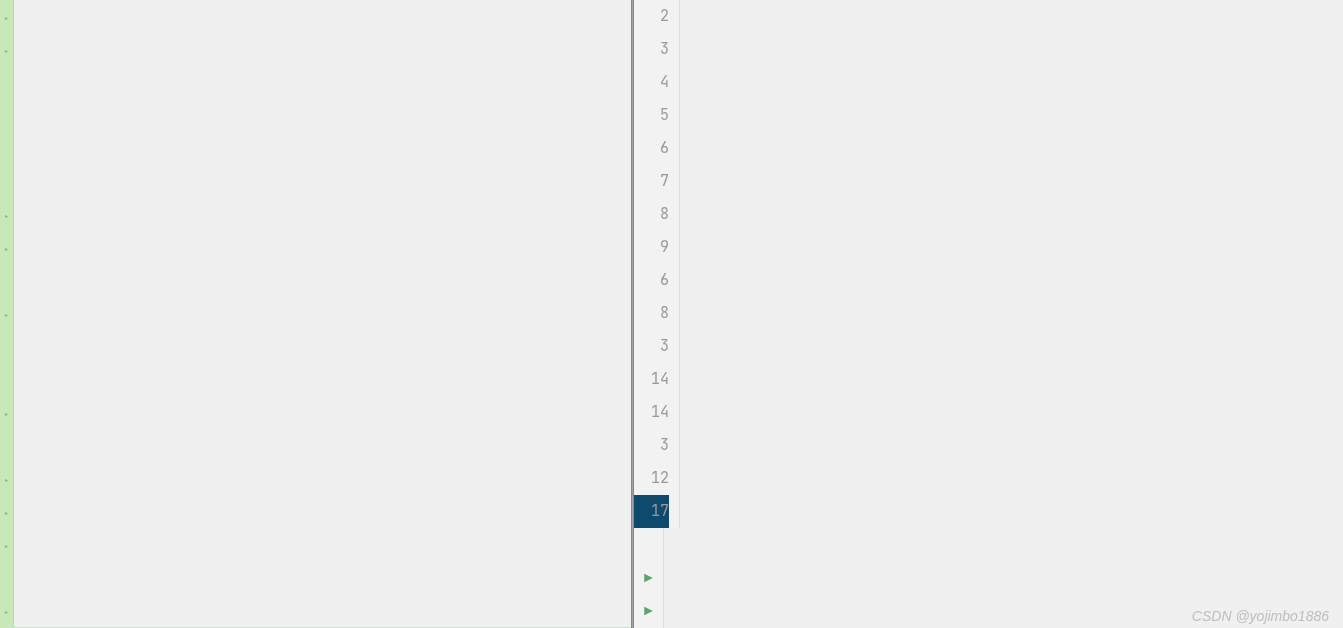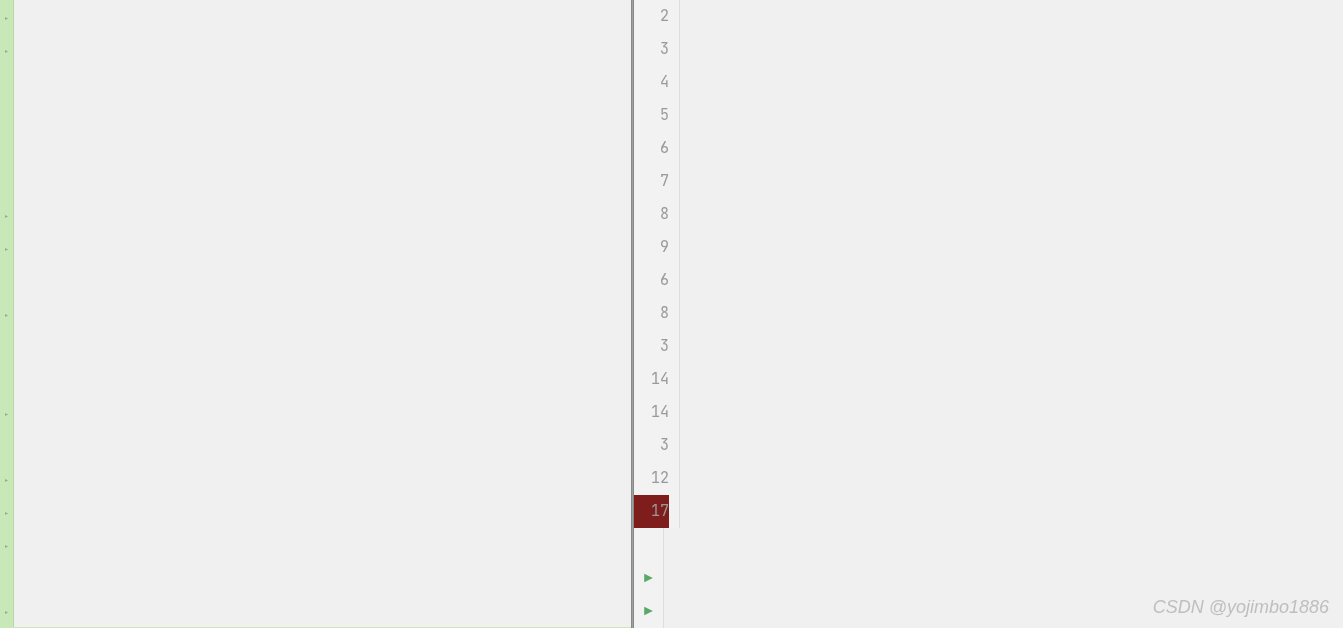--- a/index.html
+++ b/index.html
@@ -59,31 +59,31 @@
     padding-left: 8px;
     position: relative;
   }
   .gutter-lineno .line { padding: 0; padding-right: 0; }
   .gutter-icons .line, .gutter-fold .line { padding: 0; text-align: center; }
   .run-icon { color: #59a869; font-size: 14px; }
   .fold-mark {
     color: #9aaE8a;
     font-size: 10px;
   }
-  .current-line { background: #7f1d1d; }
+  .current-line { background: #0c4a6e; }
   .pane-left .code-area { background: #c9e8b8; }
   .pane-left { display: flex; }
   .pane-left .gutter-fold { width: 14px; }
   .watermark {
     position: absolute;
-    bottom: 10px;
+    bottom: 4px;
     right: 14px;
     color: rgba(150,150,150,0.55);
     font-family: Arial, sans-serif;
-    font-size: 18px;
+    font-size: 14px;
     font-style: italic;
     pointer-events: none;
   }
 </style>
 </head>
 <body>
 
 <div class="pane pane-left">
   <div class="gutter-fold" id="left-fold">
       <div class="line"><span class="fold-mark">▸</span></div>

